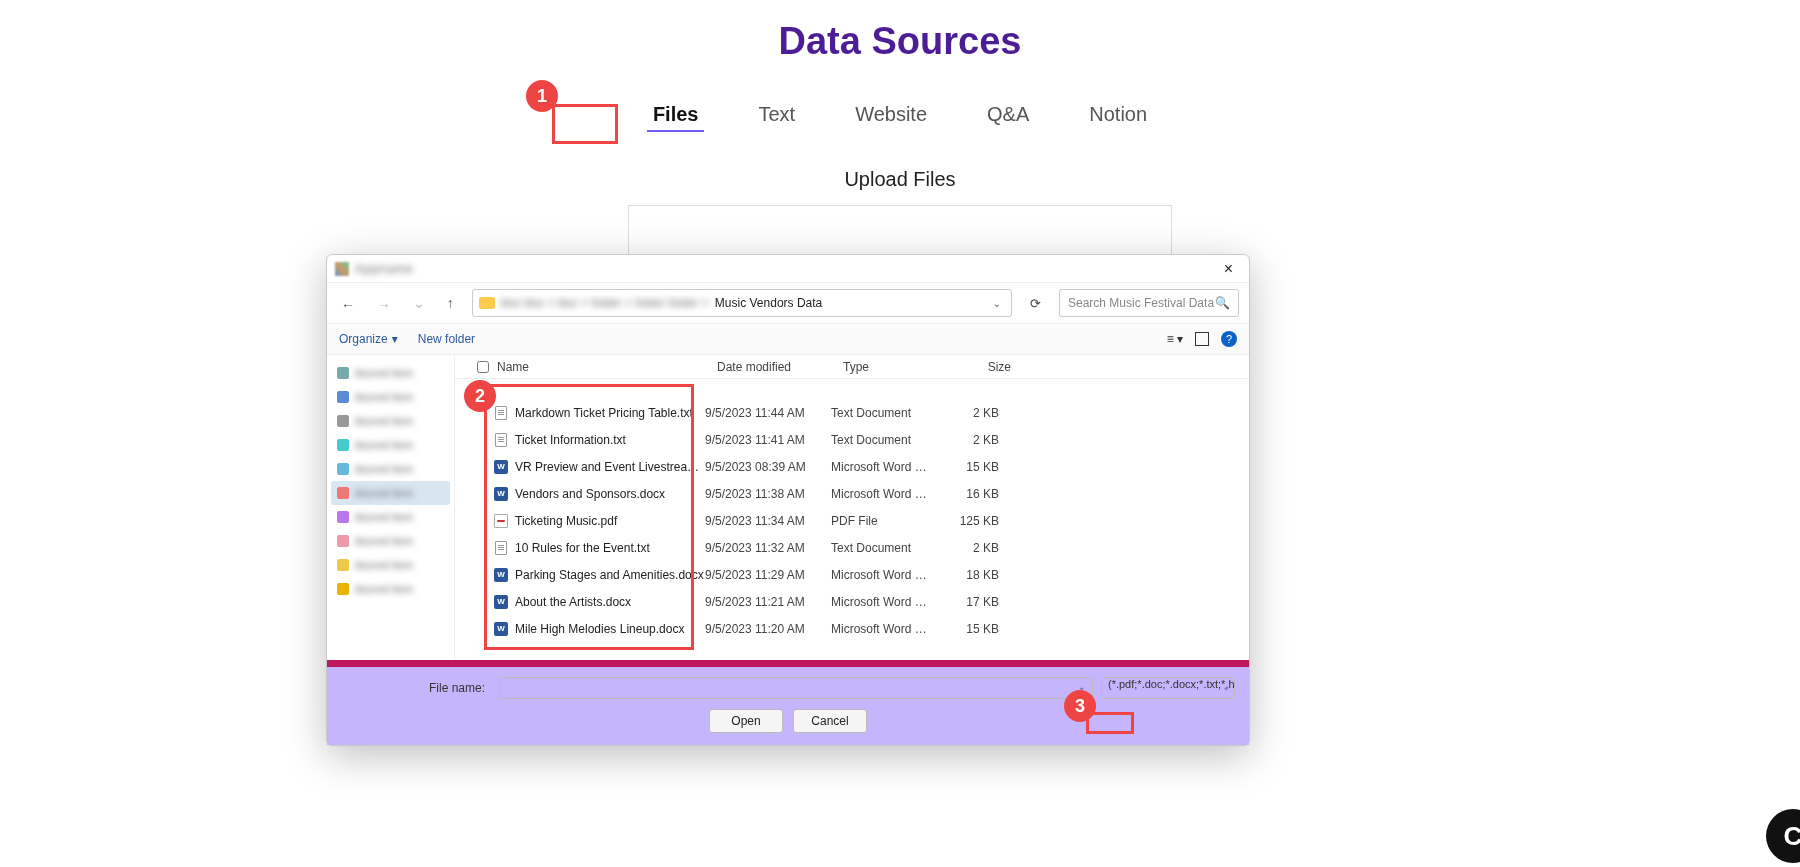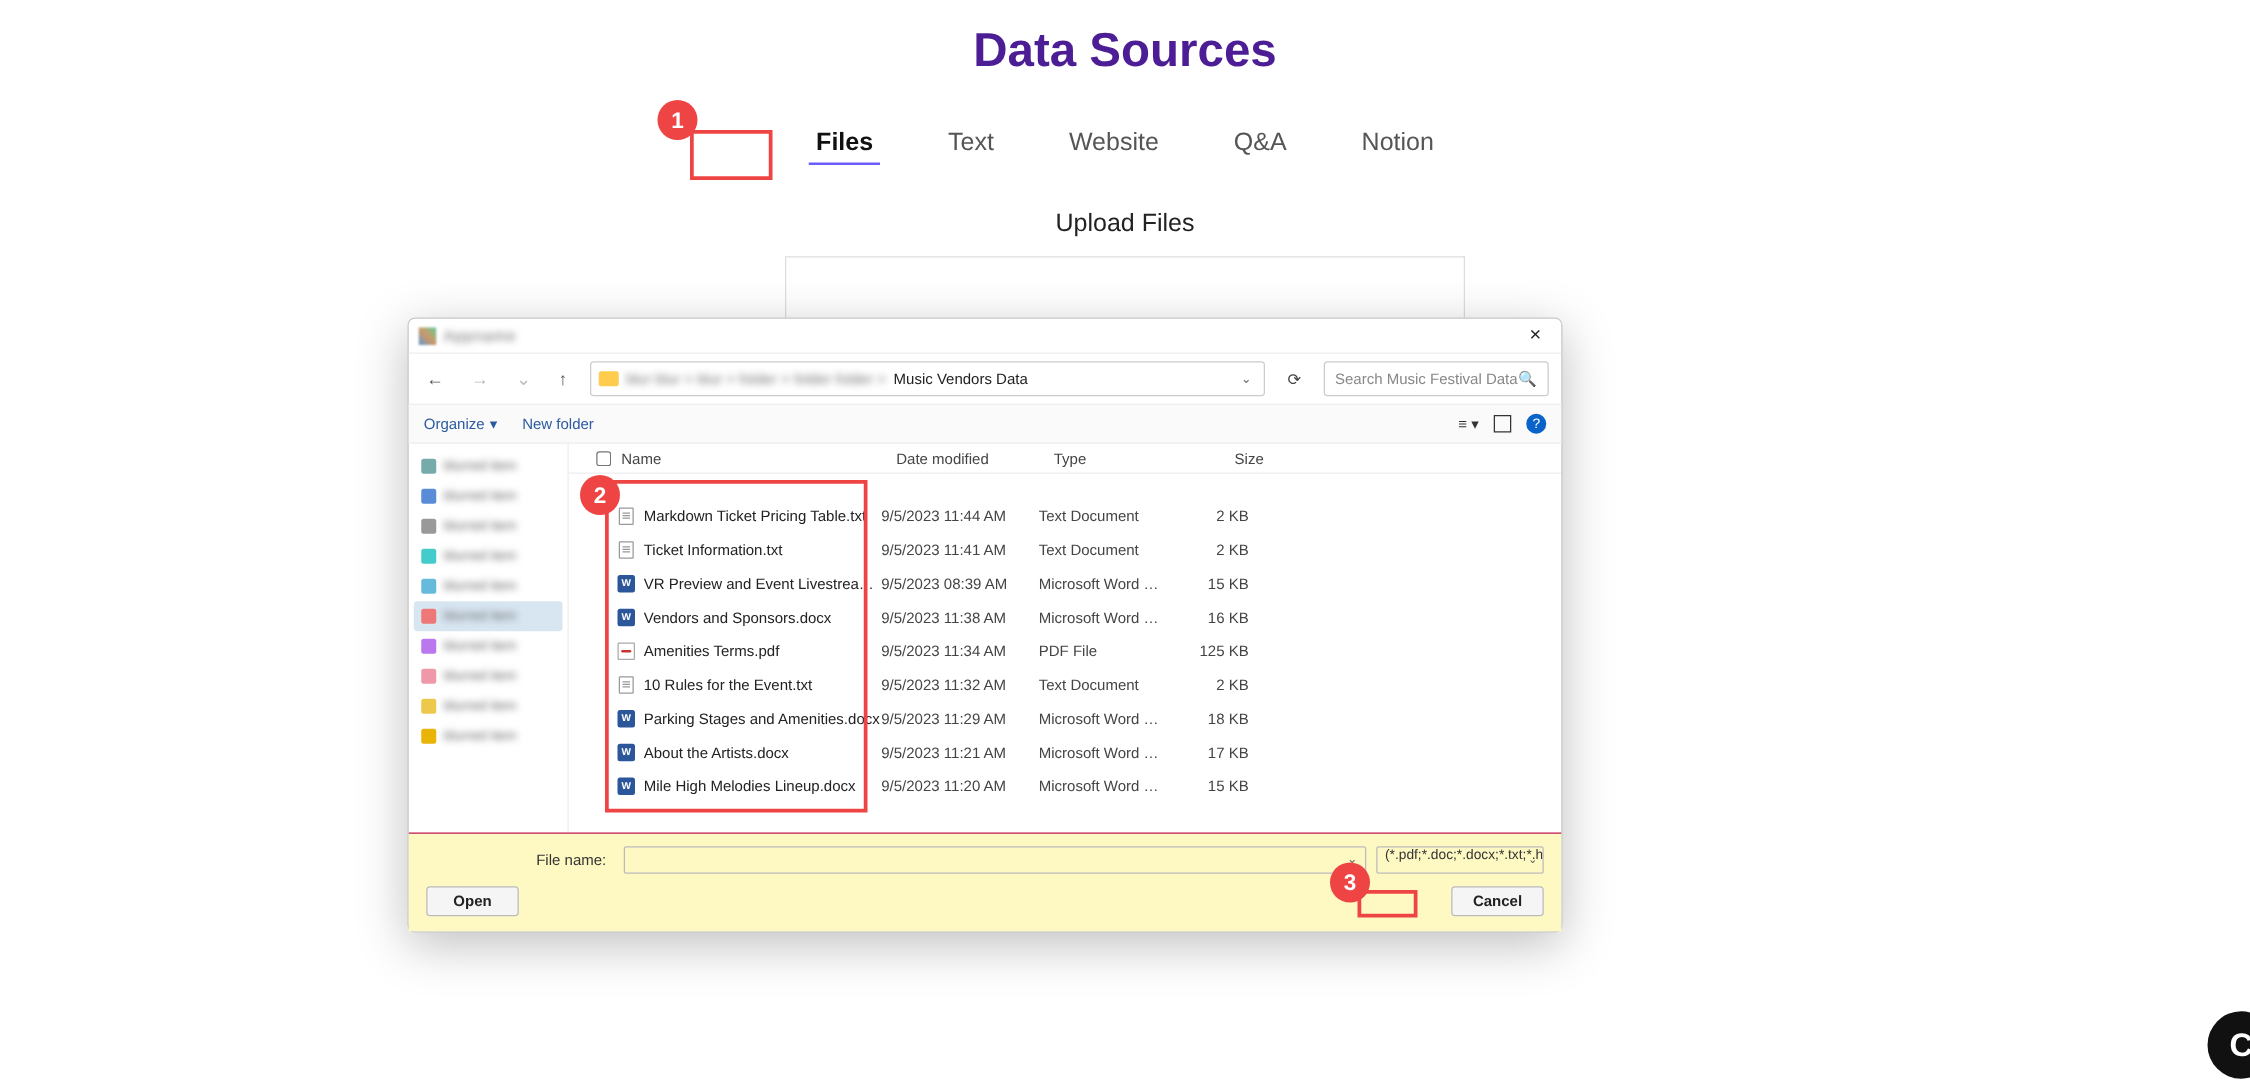--- a/index.html
+++ b/index.html
@@ -66,28 +66,28 @@
 .icon-txt { border:1px solid #999; width:12px; height:14px; border-radius:1px; position:relative;}
 .icon-txt::before { content:""; position:absolute; left:2px; right:2px; top:3px; height:1px; background:#999; box-shadow:0 2px 0 #999, 0 4px 0 #999;}
 .icon-word { width:14px; height:14px; background:#2b579a; border-radius:2px; color:#fff; font-size:8px; font-weight:700; display:flex; align-items:center; justify-content:center;}
 .icon-pdf { width:14px; height:14px; background:#fff; border:1px solid #aaa; border-radius:1px; position:relative;}
 .icon-pdf::after{content:""; position:absolute; left:2px; top:5px; width:8px; height:2px; background:#c33; border-radius:1px;}
 .cell-name { width:190px; color:#222; white-space:nowrap; overflow:hidden; text-overflow:ellipsis;}
 .cell-date { width:126px; color:#444;}
 .cell-type { width:102px; color:#444; white-space:nowrap; overflow:hidden; text-overflow:ellipsis;}
 .cell-size { width:66px; text-align:right; color:#444;}
 
-.dlg-footer { border-top:1px solid #be185d; padding:10px 14px 12px; background:#fef9c3;}
+.dlg-footer { border-top:7px solid #be185d; padding:10px 14px 12px; background:#c4b5fd;}
 .fn-row { display:flex; align-items:center; gap:8px; margin-bottom:10px;}
 .fn-label { width:150px; text-align:right; padding-right:6px; color:#333;}
 .fn-input { flex:1; height:22px; border:1px solid #bbb; border-radius:2px; position:relative;}
 .fn-caret { position:absolute; right:6px; top:3px; color:#666; font-size:10px;}
 .filter-sel { width:134px; height:22px; border:1px solid #bbb; border-radius:2px; display:flex; align-items:flex-start; padding:0 6px; font-size:11px; color:#333; position:relative; overflow:hidden; white-space:nowrap;}
 .filter-caret { position:absolute; right:4px; top:4px; font-size:9px; color:#555;}
-.btn-row { display:flex; justify-content:space-between; gap:10px;font-weight:bold;}
+.btn-row { display:flex; justify-content:center; gap:10px;}
 .dlg-btn { width:74px; height:24px; border:1px solid #bbb; border-radius:3px; background:#f5f5f5; display:flex; align-items:center; justify-content:center; cursor:pointer; font-size:12px;}
 
 .floating-dot { position:absolute; right:-20px; bottom:4px; width:54px; height:54px; border-radius:50%; background:#111; color:#fff; display:flex; align-items:center; justify-content:center; font-size:26px; font-weight:700;}
 </style>
 </head>
 <body>
 
 <h1 class="page-title">Data Sources</h1>
 
 <div class="tabs">
@@ -230,21 +230,21 @@
             </span>
             <span class="cell-name">Vendors and Sponsors.docx</span>
             <span class="cell-date">9/5/2023 11:38 AM</span>
             <span class="cell-type">Microsoft Word D...</span>
             <span class="cell-size">16 KB</span>
           </div>
           <div class="fl-row">
             <span class="file-icon">
               <span class="icon-pdf"></span>
             </span>
-            <span class="cell-name">Amenities Terms.pdf</span>
+            <span class="cell-name">Ticketing Music.pdf</span>
             <span class="cell-date">9/5/2023 11:34 AM</span>
             <span class="cell-type">PDF File</span>
             <span class="cell-size">125 KB</span>
           </div>
           <div class="fl-row">
             <span class="file-icon">
               <span class="icon-txt"></span>
             </span>
             <span class="cell-name">10 Rules for the Event.txt</span>
             <span class="cell-date">9/5/2023 11:32 AM</span>

